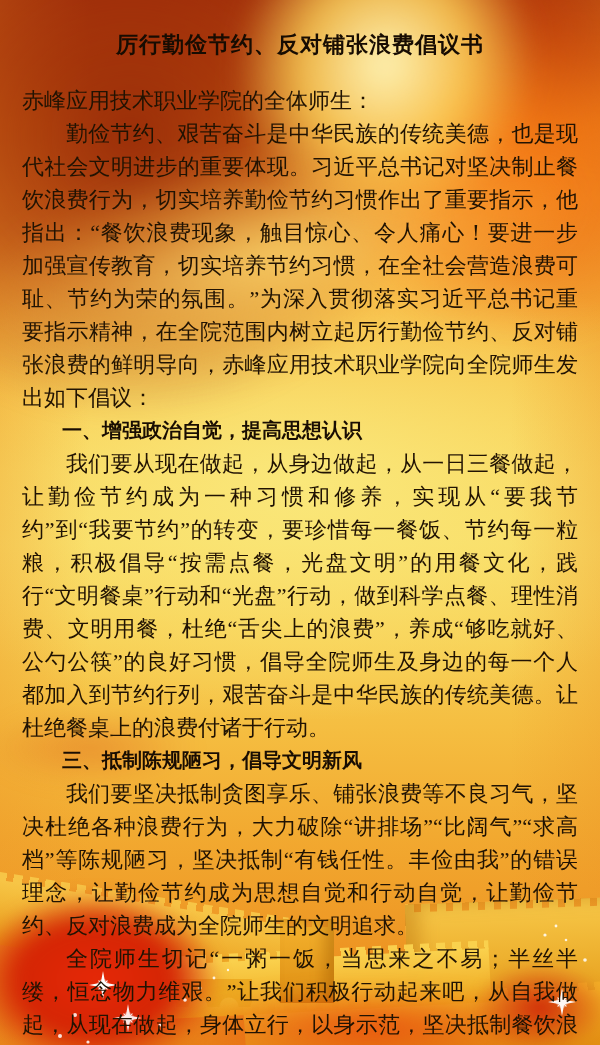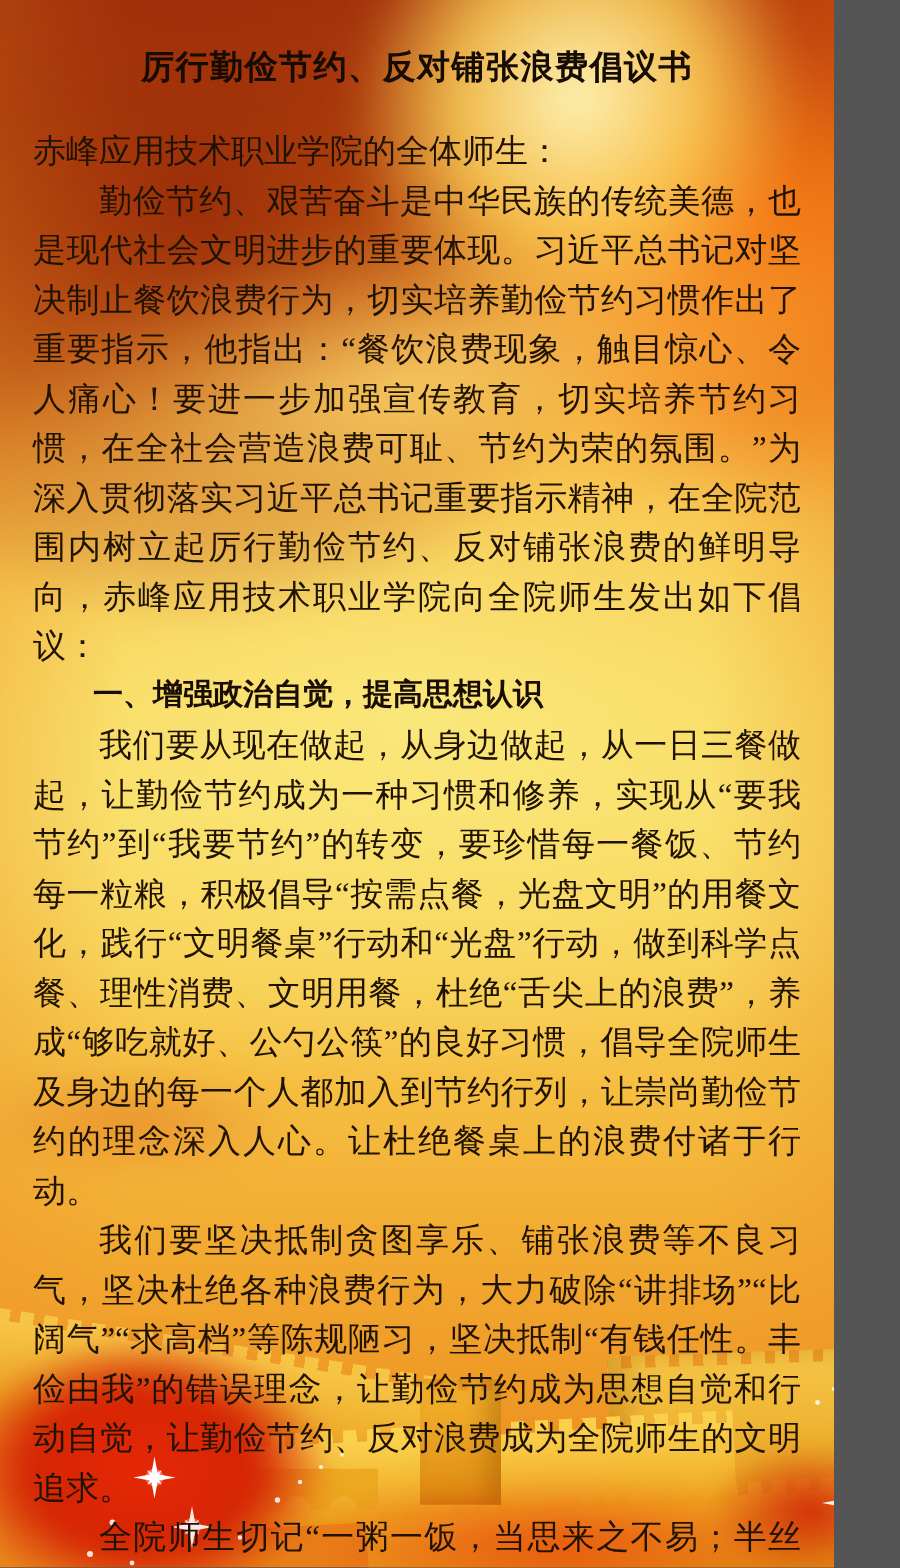--- a/index.html
+++ b/index.html
@@ -1,17 +1,17 @@
 <!DOCTYPE html>
 <html><head>
 <meta charset="utf-8">
 <style>
   html,body{margin:0;padding:0;background:#555;}
   .page{
-    position:relative;width:556px;height:1045px;overflow:hidden;
+    position:relative;width:600px;height:1045px;overflow:hidden;
     font-family:"Liberation Serif", serif;
     color:#1f1205;
   }
   
   .bg-base{
     position:absolute;inset:0;z-index:0;
     background:
       linear-gradient(90deg, rgba(236,148,38,.30) 0%, rgba(236,148,38,0) 15%, rgba(236,148,38,0) 85%, rgba(236,148,38,.30) 100%),
       radial-gradient(ellipse 560px 300px at 50% 46%, rgba(250,233,125,.9) 0%, rgba(250,222,105,.5) 55%, rgba(250,210,90,0) 80%),
       linear-gradient(180deg,#a8350b 0%,#bf4c0e 6%,#dd6f13 12%,#ee8c22 19%,#f3a534 27%,#f6bf47 36%,#f8d65e 45%,#f8dd66 52%,#f7d055 60%,#f5bd40 70%,#f2a930 80%,#ee9724 90%,#e98419 100%);
@@ -127,20 +127,21 @@
   </div>
 
   <div class="content">
     <h1 class="title">厉行勤俭节约、反对铺张浪费倡议书</h1>
 
     <p class="salutation">赤峰应用技术职业学院的全体师生：</p>
     <p class="para">勤俭节约、艰苦奋斗是中华民族的传统美德，也是现代社会文明进步的重要体现。习近平总书记对坚决制止餐饮浪费行为，切实培养勤俭节约习惯作出了重要指示，他指出：“餐饮浪费现象，触目惊心、令人痛心！要进一步加强宣传教育，切实培养节约习惯，在全社会营造浪费可耻、节约为荣的氛围。”为深入贯彻落实习近平总书记重要指示精神，在全院范围内树立起厉行勤俭节约、反对铺张浪费的鲜明导向，赤峰应用技术职业学院向全院师生发出如下倡议：</p>
 
     <p class="heading">一、增强政治自觉，提高思想认识</p>
 
-    <p class="para">我们要从现在做起，从身边做起，从一日三餐做起，让勤俭节约成为一种习惯和修养，实现从“要我节约”到“我要节约”的转变，要珍惜每一餐饭、节约每一粒粮，积极倡导“按需点餐，光盘文明”的用餐文化，践行“文明餐桌”行动和“光盘”行动，做到科学点餐、理性消费、文明用餐，杜绝“舌尖上的浪费”，养成“够吃就好、公勺公筷”的良好习惯，倡导全院师生及身边的每一个人都加入到节约行列，让崇尚勤俭节约的理念深入人心。让杜绝餐桌上的浪费付诸于行动。</p>
+    <p class="para">我们要从现在做起，从身边做起，从一日三餐做起，让勤俭节约成为一种习惯和修养，实现从“要我节约”到“我要节约”的转变，要珍惜每一餐饭、节约每一粒粮，积极倡导“按需点餐，光盘文明”的用餐文化，践行“文明餐桌”行动和“光盘”行动，做到科学点餐、理性消费、文明用餐，杜绝“舌尖上的浪费”，养成“够吃就好、公勺公筷”的良好习惯，倡导全院师生及身边的每一个人都加入到节约行列，艰苦奋斗是中华民族的传统美德。让杜绝餐桌上的浪费付诸于行动。</p>
 
+    <p class="heading">三、抵制陈规陋习，倡导文明新风</p>
     <p class="para">我们要坚决抵制贪图享乐、铺张浪费等不良习气，坚决杜绝各种浪费行为，大力破除“讲排场”“比阔气”“求高档”等陈规陋习，坚决抵制“有钱任性。丰俭由我”的错误理念，让勤俭节约成为思想自觉和行动自觉，让勤俭节约、反对浪费成为全院师生的文明追求。</p>
 
     <p class="para">全院师生切记“一粥一饭，当思来之不易；半丝半缕，恒念物力维艰。”让我们积极行动起来吧，从自我做起，从现在做起，身体立行，以身示范，坚决抵制餐饮浪费行为，切实培养节约习惯，做厉行节约的践行者、文明餐桌的维护者、美好生活的创造者。</p>
 
   </div>
 </div>
 
 </body></html>

